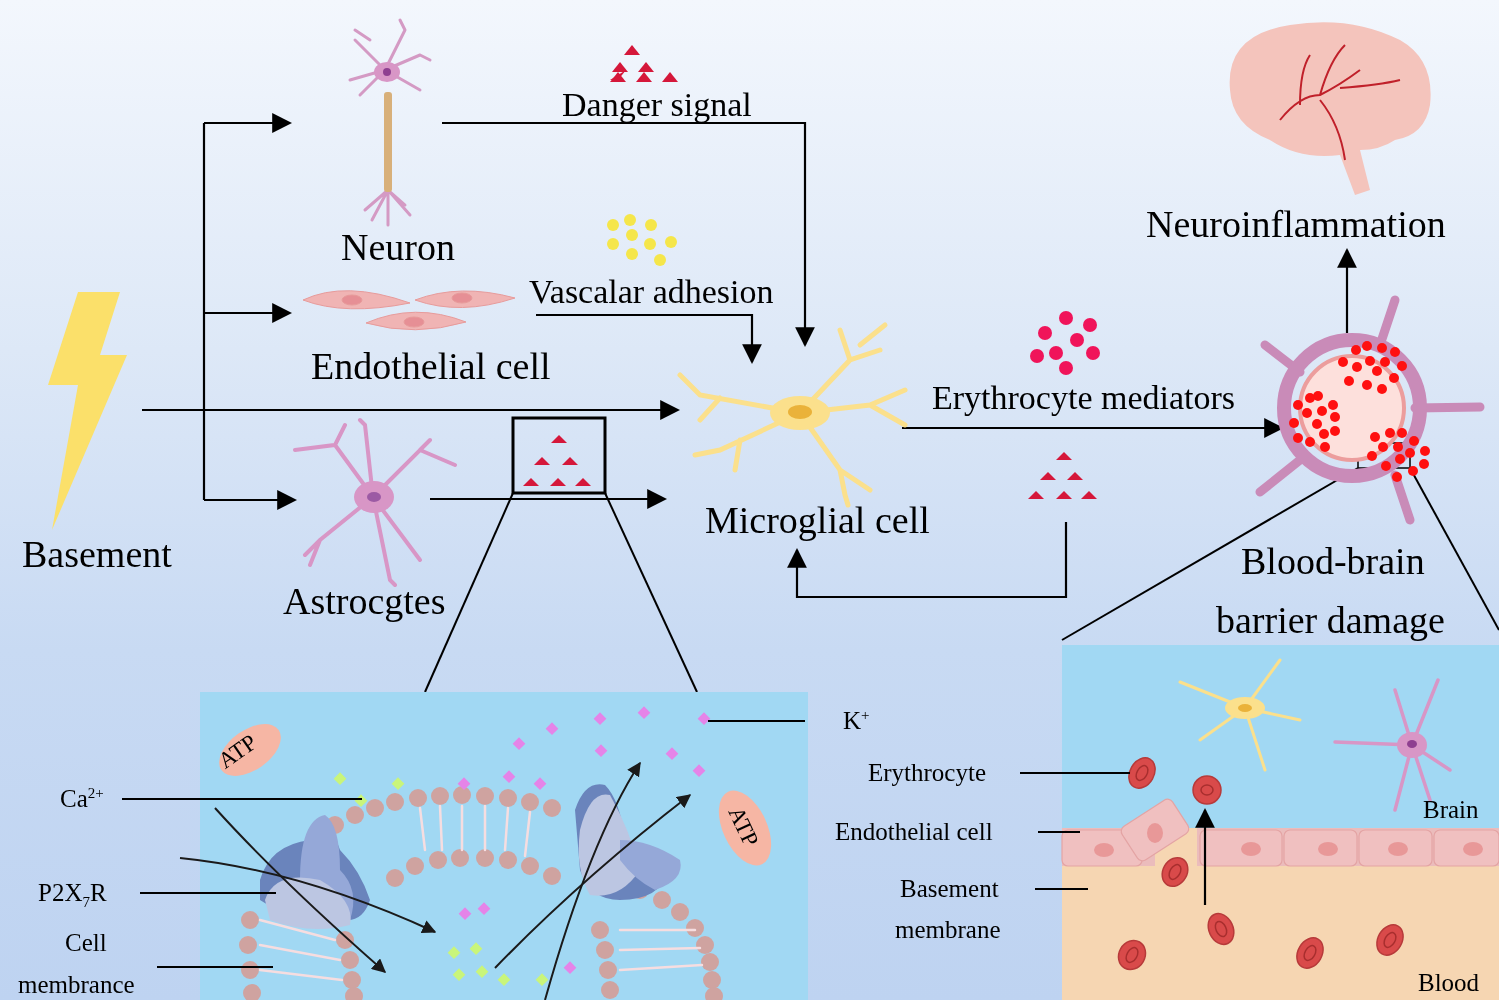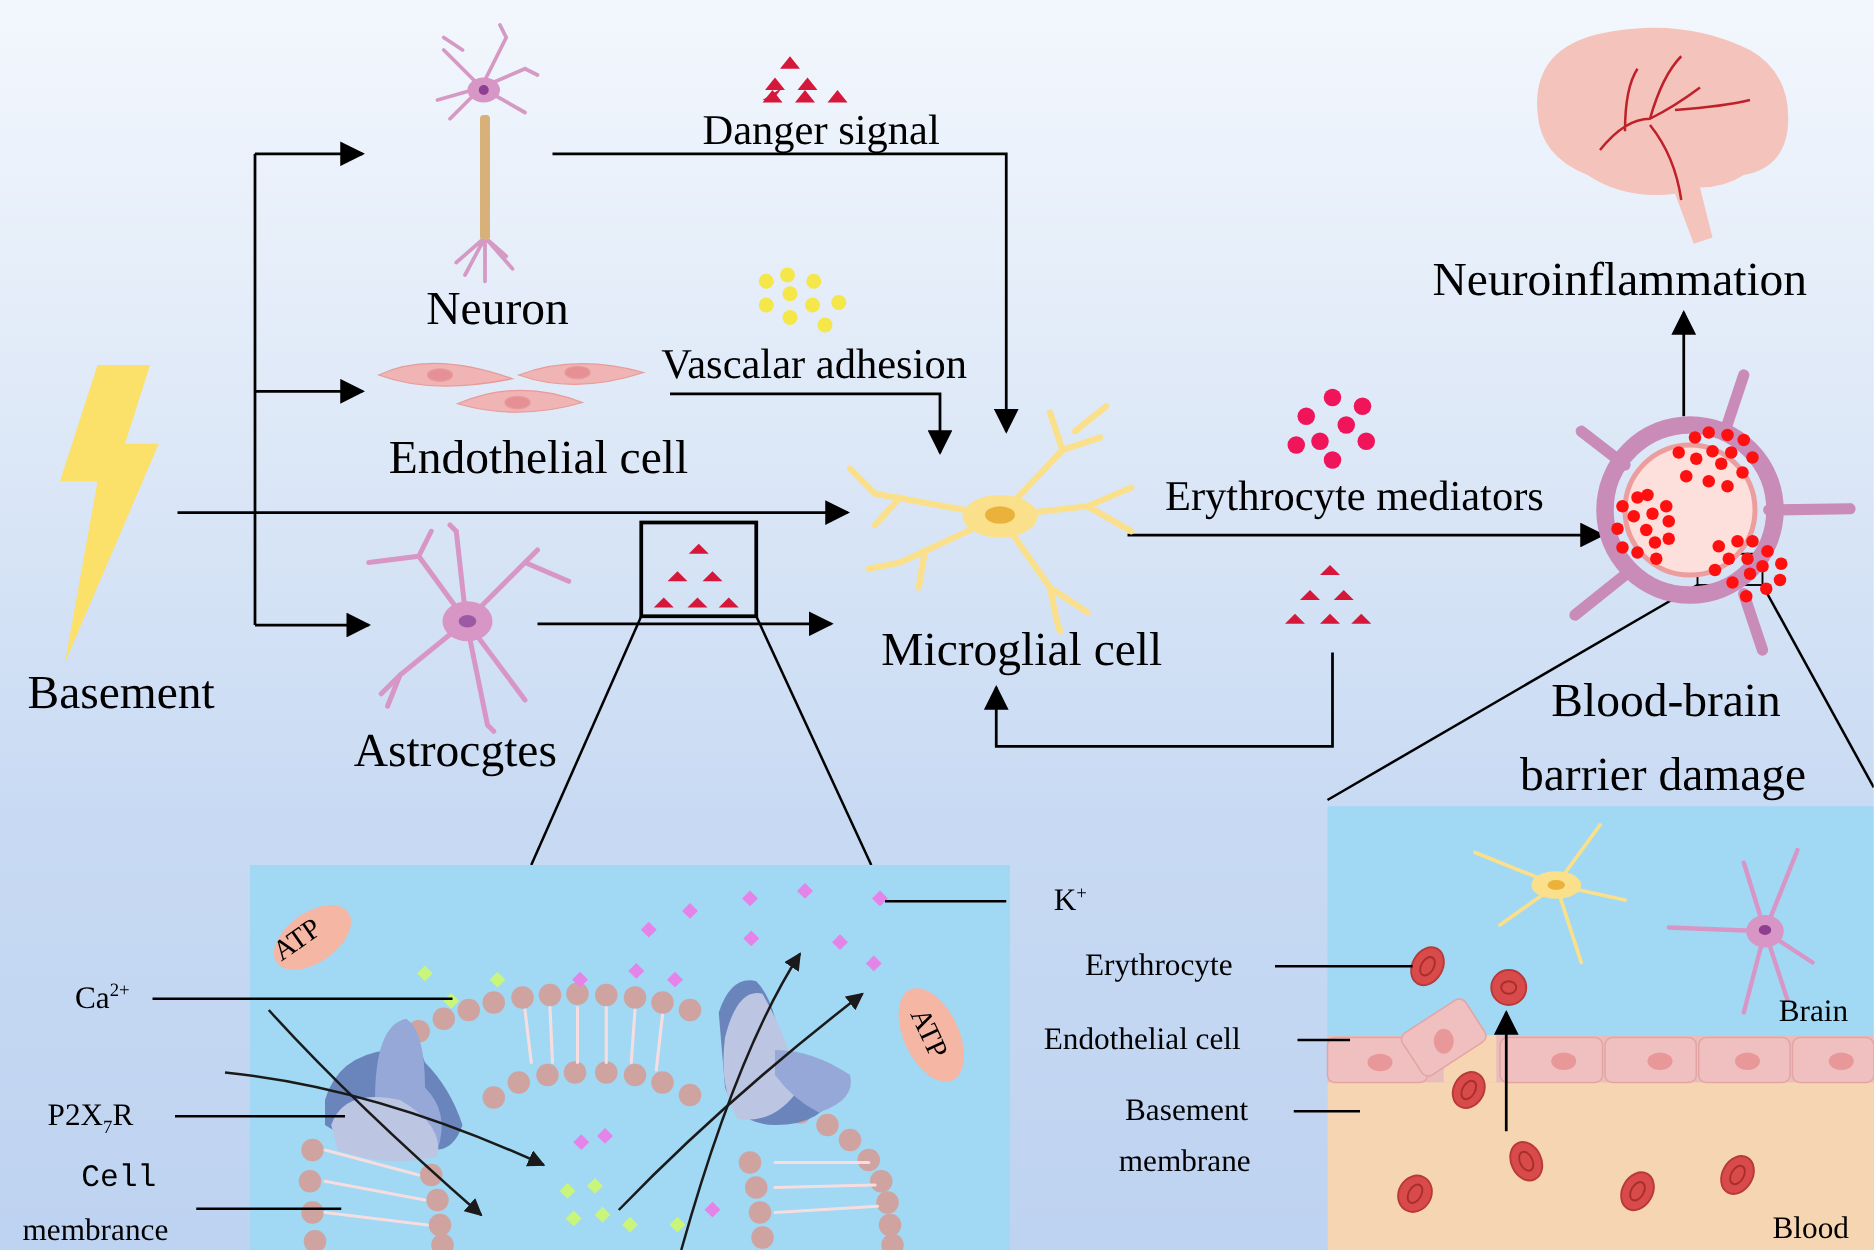--- a/index.html
+++ b/index.html
@@ -412,21 +412,21 @@
 <div class="lbl big" style="left:1216px;top:601px;">barrier damage</div>
 
 <div class="lbl med" style="left:562px;top:88px;">Danger signal</div>
 <div class="lbl med" style="left:529px;top:275px;">Vascalar adhesion</div>
 <div class="lbl med" style="left:932px;top:381px;">Erythrocyte mediators</div>
 
 <div class="lbl sm" style="left:217px;top:740px;transform:rotate(-35deg);font-size:23px;">ATP</div>
 <div class="lbl sm" style="left:723px;top:815px;transform:rotate(65deg);font-size:23px;">ATP</div>
 <div class="lbl sm" style="left:60px;top:786px;font-family:Liberation Serif, serif;"><span>Ca</span><sup>2+</sup></div>
 <div class="lbl sm" style="left:38px;top:880px;"><span>P2X</span><sub>7</sub><span>R</span></div>
-<div class="lbl sm" style="left:65px;top:930px;font-family:Liberation Mono, monospace;">Cell</div>
+<div class="lbl sm" style="left:65px;top:930px;">Cell</div>
 <div class="lbl sm" style="left:18px;top:972px;">membrance</div>
 <div class="lbl sm" style="left:843px;top:708px;"><span>K</span><sup>+</sup></div>
 
 <div class="lbl sm" style="left:868px;top:760px;">Erythrocyte</div>
 <div class="lbl sm" style="left:835px;top:819px;">Endothelial cell</div>
 <div class="lbl sm" style="left:900px;top:876px;">Basement</div>
 <div class="lbl sm" style="left:895px;top:917px;">membrane</div>
 <div class="lbl sm" style="left:1423px;top:797px;">Brain</div>
 <div class="lbl sm" style="left:1418px;top:970px;">Blood</div>
 

